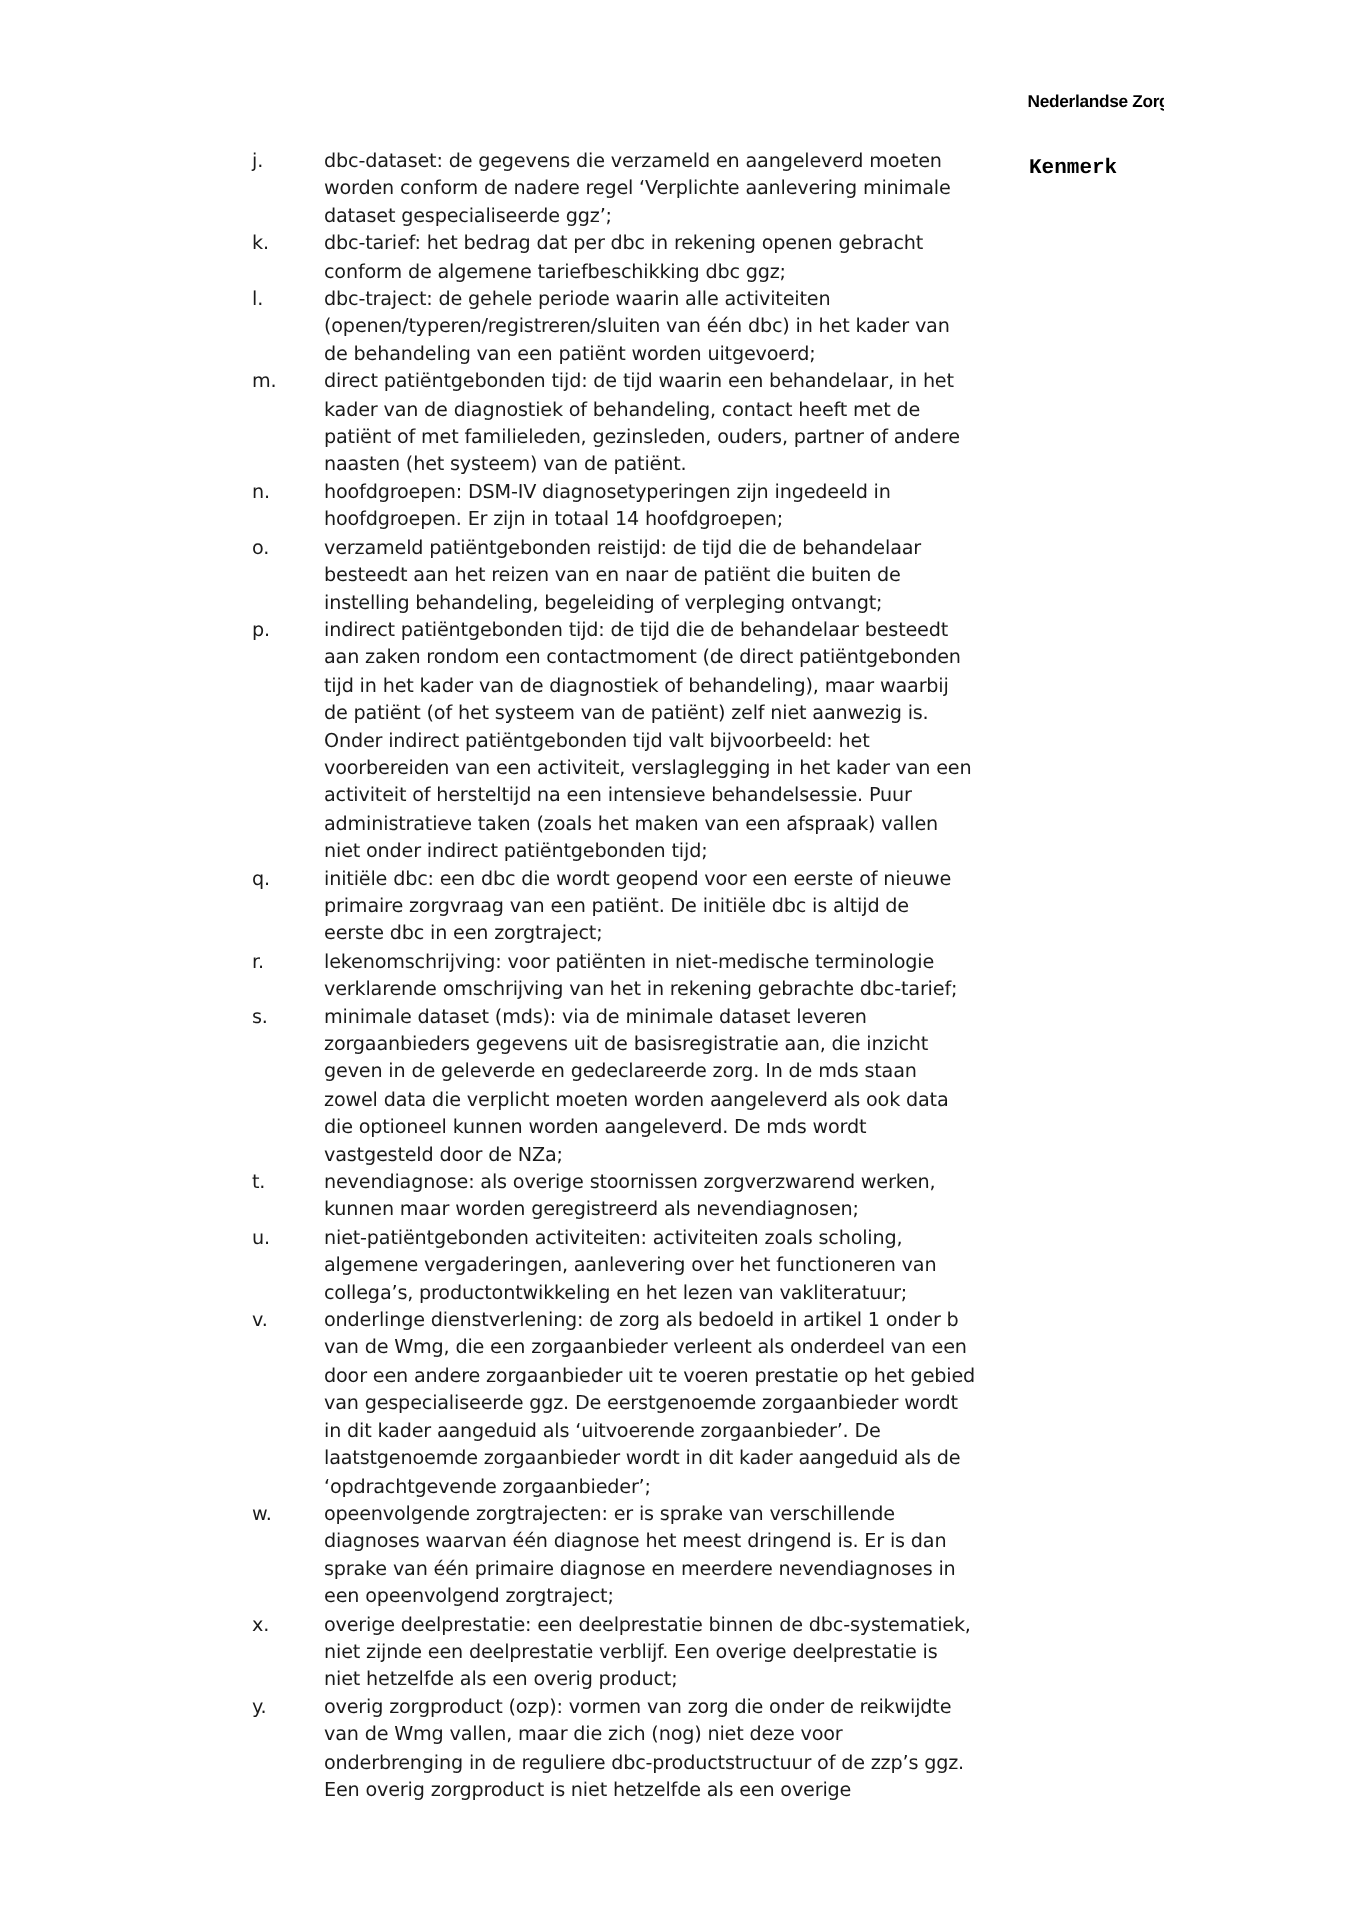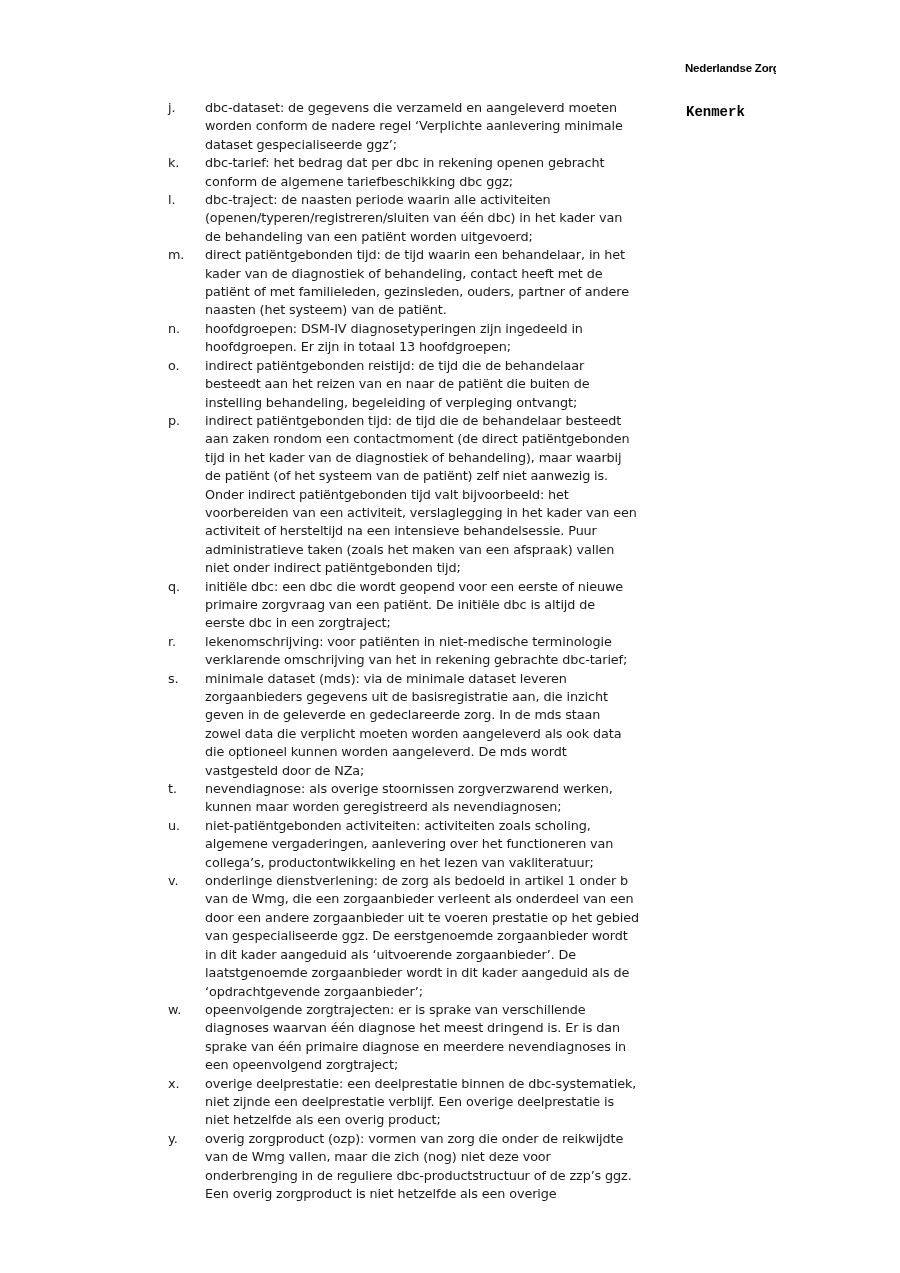--- a/index.html
+++ b/index.html
@@ -63,20 +63,21 @@
   .def-item {
     display: flex;
     align-items: flex-start;
   }
   .def-letter {
     flex: 0 0 37px;
   }
   .def-text {
     flex: 1;
     white-space: pre-line;
+    margin-left: 11px;
   }
 </style>
 </head>
 <body>
 
 <div class="page">
 
   <div class="org-name">Nederlandse Zorgautoriteit</div>
 
   <div class="meta">
@@ -93,39 +94,39 @@
 worden conform de nadere regel ‘Verplichte aanlevering minimale
 dataset gespecialiseerde ggz’;</div>
     </div>
     <div class="def-item">
       <div class="def-letter">k.</div>
       <div class="def-text">dbc-tarief: het bedrag dat per dbc in rekening openen gebracht
 conform de algemene tariefbeschikking dbc ggz;</div>
     </div>
     <div class="def-item">
       <div class="def-letter">l.</div>
-      <div class="def-text">dbc-traject: de naasten periode waarin alle activiteiten
+      <div class="def-text">dbc-traject: de gehele periode waarin alle activiteiten
 (openen/typeren/registreren/sluiten van één dbc) in het kader van
 de behandeling van een patiënt worden uitgevoerd;</div>
     </div>
     <div class="def-item">
       <div class="def-letter">m.</div>
       <div class="def-text">direct patiëntgebonden tijd: de tijd waarin een behandelaar, in het
 kader van de diagnostiek of behandeling, contact heeft met de
 patiënt of met familieleden, gezinsleden, ouders, partner of andere
 naasten (het systeem) van de patiënt.</div>
     </div>
     <div class="def-item">
       <div class="def-letter">n.</div>
       <div class="def-text">hoofdgroepen: DSM-IV diagnosetyperingen zijn ingedeeld in
-hoofdgroepen. Er zijn in totaal 13 hoofdgroepen;</div>
+hoofdgroepen. Er zijn in totaal 14 hoofdgroepen;</div>
     </div>
     <div class="def-item">
       <div class="def-letter">o.</div>
-      <div class="def-text">indirect patiëntgebonden reistijd: de tijd die de behandelaar
+      <div class="def-text">verzameld patiëntgebonden reistijd: de tijd die de behandelaar
 besteedt aan het reizen van en naar de patiënt die buiten de
 instelling behandeling, begeleiding of verpleging ontvangt;</div>
     </div>
     <div class="def-item">
       <div class="def-letter">p.</div>
       <div class="def-text">indirect patiëntgebonden tijd: de tijd die de behandelaar besteedt
 aan zaken rondom een contactmoment (de direct patiëntgebonden
 tijd in het kader van de diagnostiek of behandeling), maar waarbij
 de patiënt (of het systeem van de patiënt) zelf niet aanwezig is.
 Onder indirect patiëntgebonden tijd valt bijvoorbeeld: het

